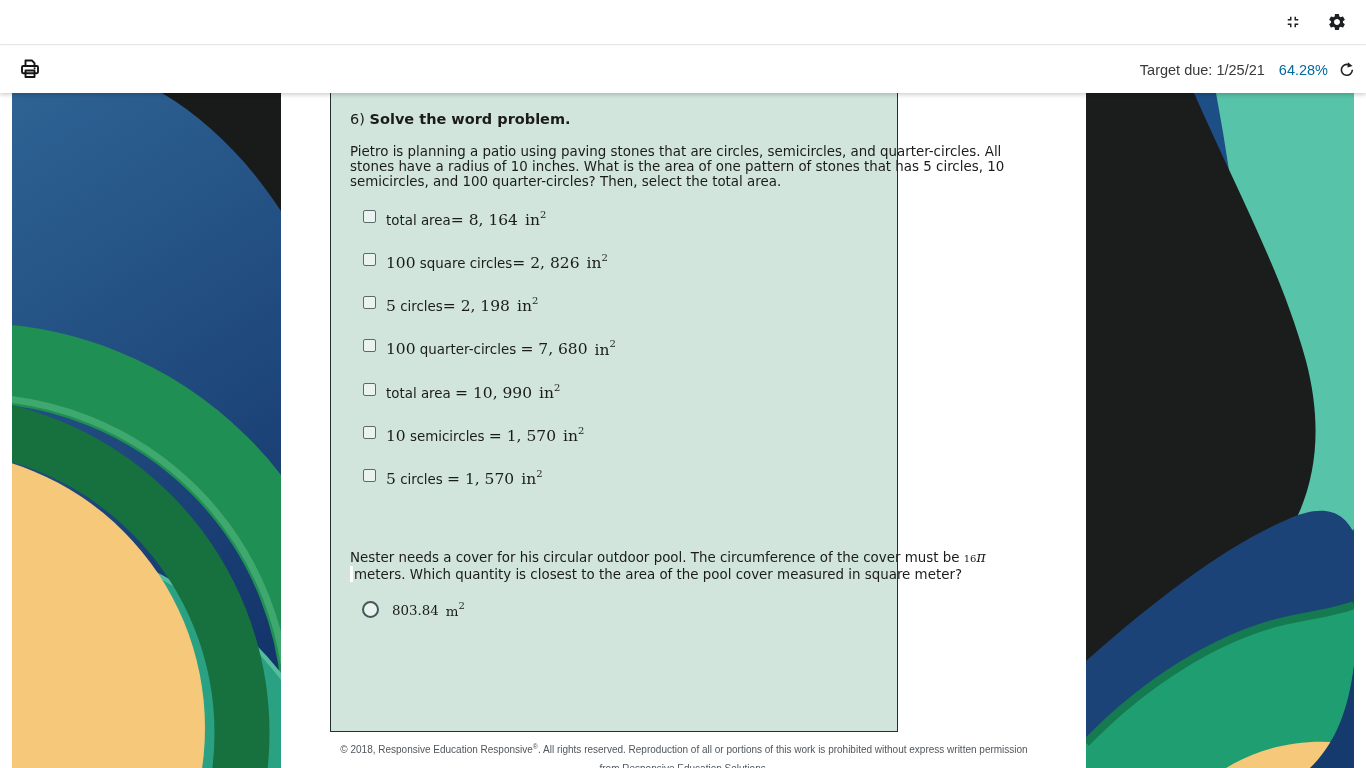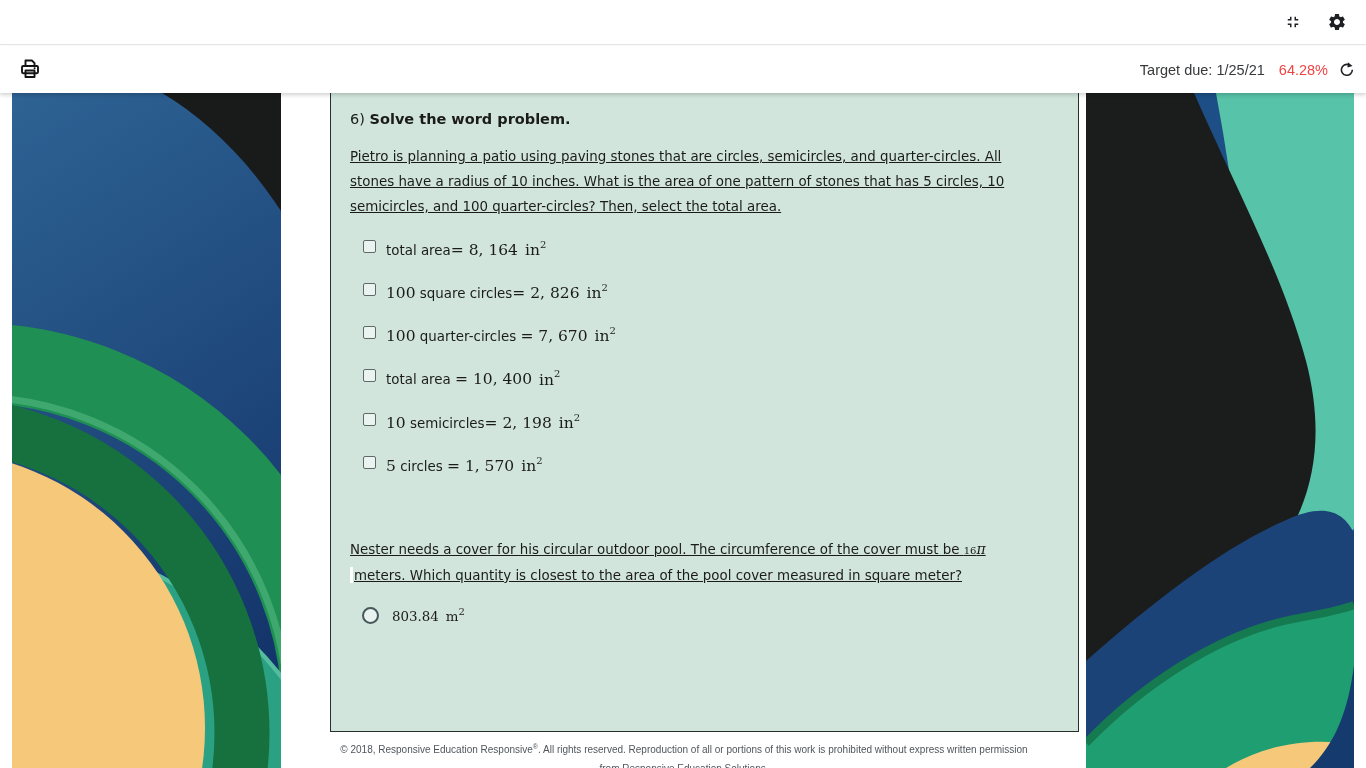--- a/index.html
+++ b/index.html
@@ -11,36 +11,36 @@
   .titlebar { position:absolute; left:0; top:0; width:1366px; height:45px;
               background:#ffffff; border-bottom:1px solid #e7e7e7; }
   .titlebar .icons { position:absolute; right:18px; top:11px; display:flex; gap:22px; align-items:center; }
   .icon-btn { width:22px; height:22px; display:flex; align-items:center; justify-content:center; cursor:pointer; }
 
   .toolbar { position:absolute; left:0; top:46px; width:1366px; height:47px; background:#ffffff;
              box-shadow:0 2px 4px rgba(0,0,0,0.18); z-index:5; }
   .print-btn { position:absolute; left:18px; top:11px; width:24px; height:24px; cursor:pointer; }
   .toolbar-right { position:absolute; right:10px; top:0; height:47px; display:flex; align-items:center; gap:14px; }
   .target-due { font-size:14.5px; color:#37393b; }
-  .score { font-size:14.5px; color:#ef4444; }
+  .score { font-size:14.5px; color:#0369a1; }
   .refresh-btn { width:18px; height:18px; cursor:pointer; margin-left:-4px; }
 
   
   .art { position:absolute; top:93px; height:675px; }
   .art-left  { left:12px;  width:269px; }
   .art-right { left:1086px; width:268px; }
   .art svg { display:block; }
 
   
-  .panel { position:absolute; left:330px; top:93px; width:749px; height:639px;
+  .panel { position:absolute; left:330px; top:93px; width:568px; height:639px;
            background:#d1e5dc; border:1px solid #25302d; border-top:none;
            padding:18px 24px 0 19px; color:#1b1b1b; font-family:"DejaVu Sans", sans-serif; }
   .q-head { font-size:14.5px; margin-bottom:17px; }
   .q-head b { font-weight:bold; }
-  .q-body { font-size:13.4px; line-height:25px; width:662px; margin-bottom:21px;text-decoration:underline; }
+  .q-body { font-size:13.4px; line-height:15px; width:662px; margin-bottom:21px; }
 
   .math { font-family:"DejaVu Serif", serif; font-size:15.5px; }
   .math sup { font-size:10px; position:relative; top:-1px; }
   .unit { margin-left:7px; }
 
   .opt-row { display:flex; align-items:flex-start; margin-bottom:24px; padding-left:13px; cursor:pointer; }
   .opt-row:last-of-type { margin-bottom:0; }
   .checkbox { flex:0 0 auto; width:13px; height:13px; border:1.6px solid #5d6a6a; border-radius:2px;
               background:rgba(255,255,255,0.55); margin-right:10px; }
   .opt-label { font-size:13.4px; }
@@ -145,29 +145,33 @@
     <div class="opt-row">
       <span class="checkbox"></span>
       <span class="opt-label"><span class="math"></span><span>total area</span><span class="math">= 8, 164</span><span class="math unit"><span>in</span><sup>2</sup></span></span>
     </div>
     <div class="opt-row">
       <span class="checkbox"></span>
       <span class="opt-label"><span class="math">100</span><span> square circles</span><span class="math">= 2, 826</span><span class="math unit"><span>in</span><sup>2</sup></span></span>
     </div>
     <div class="opt-row">
       <span class="checkbox"></span>
-      <span class="opt-label"><span class="math">100</span><span> quarter-circles </span><span class="math">= 7, 670</span><span class="math unit"><span>in</span><sup>2</sup></span></span>
+      <span class="opt-label"><span class="math">5</span><span> circles</span><span class="math">= 2, 198</span><span class="math unit"><span>in</span><sup>2</sup></span></span>
     </div>
     <div class="opt-row">
       <span class="checkbox"></span>
-      <span class="opt-label"><span class="math"></span><span>total area </span><span class="math">= 10, 400</span><span class="math unit"><span>in</span><sup>2</sup></span></span>
+      <span class="opt-label"><span class="math">100</span><span> quarter-circles </span><span class="math">= 7, 680</span><span class="math unit"><span>in</span><sup>2</sup></span></span>
     </div>
     <div class="opt-row">
       <span class="checkbox"></span>
-      <span class="opt-label"><span class="math">10</span><span> semicircles</span><span class="math">= 2, 198</span><span class="math unit"><span>in</span><sup>2</sup></span></span>
+      <span class="opt-label"><span class="math"></span><span>total area </span><span class="math">= 10, 990</span><span class="math unit"><span>in</span><sup>2</sup></span></span>
+    </div>
+    <div class="opt-row">
+      <span class="checkbox"></span>
+      <span class="opt-label"><span class="math">10</span><span> semicircles </span><span class="math">= 1, 570</span><span class="math unit"><span>in</span><sup>2</sup></span></span>
     </div>
     <div class="opt-row">
       <span class="checkbox"></span>
       <span class="opt-label"><span class="math">5</span><span> circles </span><span class="math">= 1, 570</span><span class="math unit"><span>in</span><sup>2</sup></span></span>
     </div>
 
     <div class="q7-gap"></div>
 
     <div class="q-body" style="margin-bottom:19px">
       <span>Nester needs a cover for his circular outdoor pool. The circumference of the cover must be </span><span class="math" style="font-size:10px">16</span><span class="math pi" style="font-size:14px">π</span><br>

